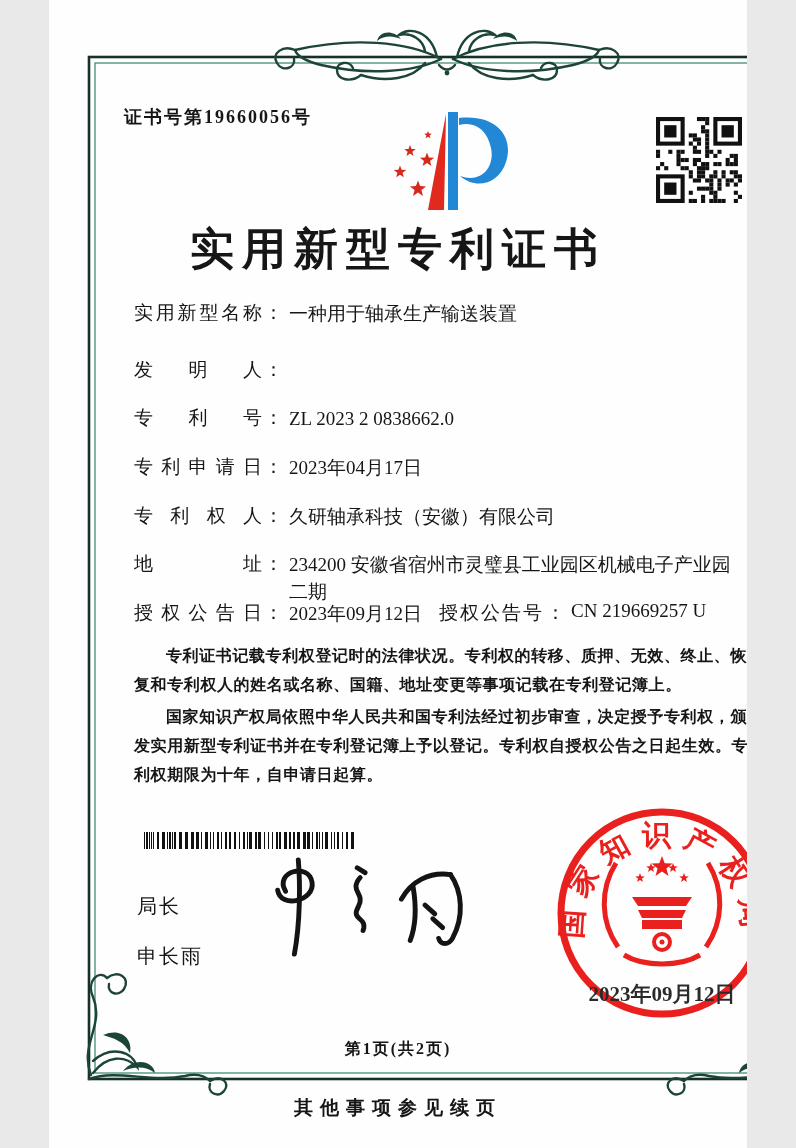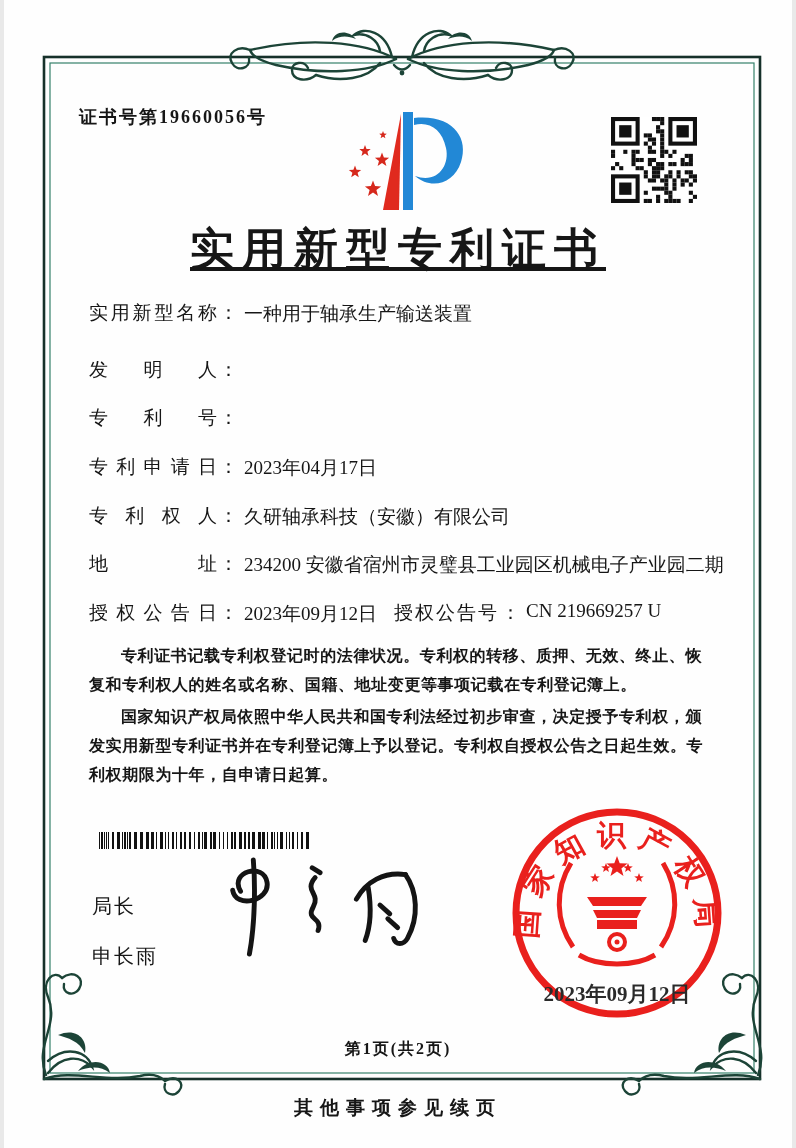--- a/index.html
+++ b/index.html
@@ -1,27 +1,27 @@
 <!DOCTYPE html>
 <html><head>
 <meta charset="utf-8">
 <style>
   html,body{margin:0;padding:0;background:#e9e9e9;}
   .page{
-    position:relative; width:788px; height:1148px; margin:0 auto;
+    position:relative; width:698px; height:1148px; margin:0 auto;
     background:#fefefe; overflow:hidden;
     font-family:"Liberation Serif","DejaVu Serif",serif; color:#161616;
   }
   .frame-svg{position:absolute;left:0;top:0;width:796px;height:1148px;pointer-events:none;}
   .cert-no{position:absolute;left:75px;top:105px;font-size:18px;letter-spacing:2px;font-weight:600;}
   .logo{position:absolute;left:327px;top:110px;width:150px;height:105px;}
   .qr{position:absolute;left:607px;top:117px;width:86px;height:86px;}
   .title{
     position:absolute;left:0;top:220px;width:100%;text-align:center;
-    font-size:44px;font-weight:700;letter-spacing:8px;text-decoration:underline;
+    font-size:44px;font-weight:700;letter-spacing:8px;
   }
   .field{position:absolute;left:85px;font-size:19px;display:flex;align-items:flex-start;}
   .field .lbl{display:inline-block;width:128px;text-align:justify;text-align-last:justify;flex:none;font-weight:500;}
   .field .colon{flex:none;padding:0 6px 0 2px;}
   .field .val{max-width:500px;line-height:27px;}
   .f1{top:300px;} .f2{top:357px;} .f3{top:405px;} .f4{top:454px;} .f5{top:503px;}
   .f6{top:551px;} .f7{top:600px;}
   .grant-no{position:absolute;left:390px;top:600px;font-size:19px;display:flex;}
   .grant-no .lbl{letter-spacing:2px;font-weight:500;}
   .grant-no .colon{padding:0 6px 0 2px;}
@@ -238,20 +238,21 @@
     <span class="colon">：</span>
     <span class="val">一种用于轴承生产输送装置</span>
   </div>
   <div class="field f2">
     <span class="lbl">发明人</span>
     <span class="colon">：</span>
   </div>
   <div class="field f3">
     <span class="lbl">专利号</span>
     <span class="colon">：</span>
+    <span class="val">ZL 2023 2 0838662.0</span>
   </div>
   <div class="field f4">
     <span class="lbl">专利申请日</span>
     <span class="colon">：</span>
     <span class="val">2023年04月17日</span>
   </div>
   <div class="field f5">
     <span class="lbl">专利权人</span>
     <span class="colon">：</span>
     <span class="val">久研轴承科技（安徽）有限公司</span>

